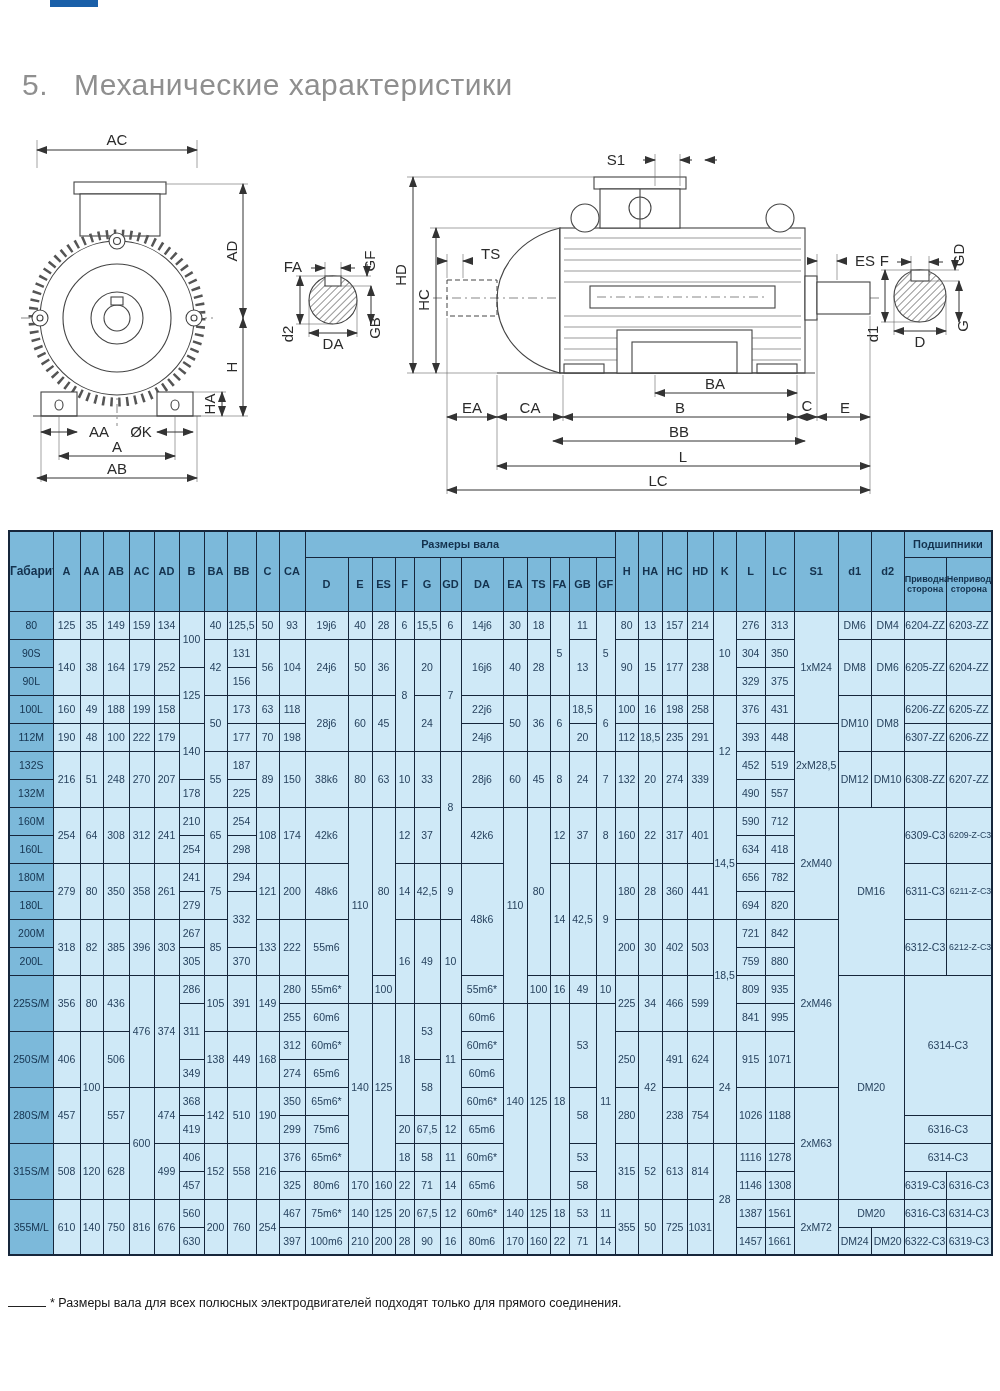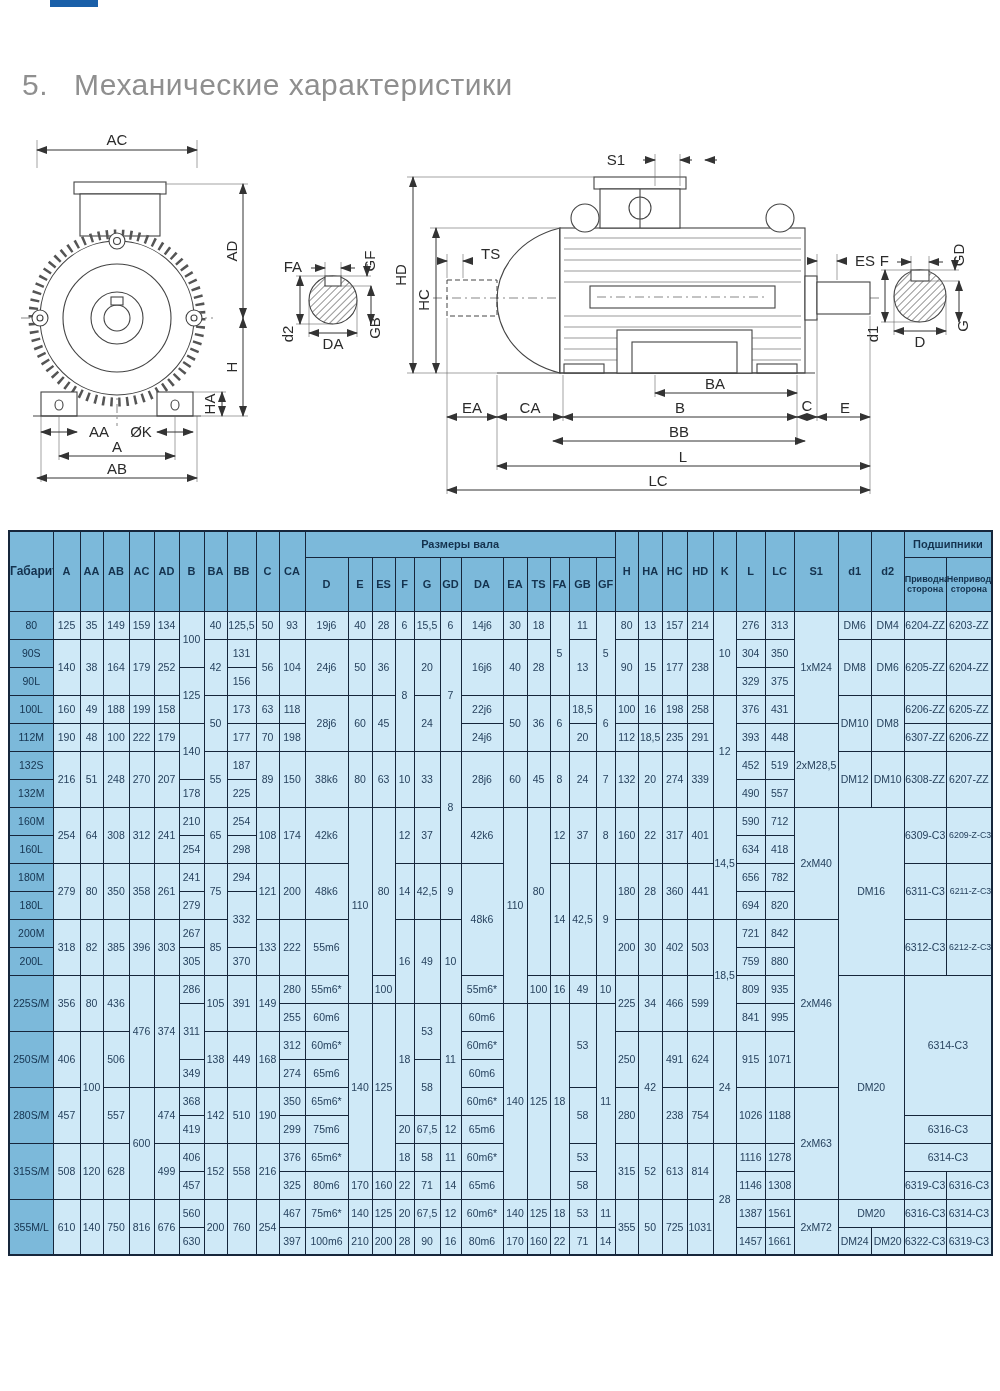--- a/index.html
+++ b/index.html
@@ -829,14 +829,15 @@
           <td>DM20</td>
           <td>6322-C3</td>
           <td>6319-C3</td>
         </tr>
       </tbody>
     </table>
 </div>
 
 <div class="notes">
   <ul>
+      <li><span class="u"></span><span>* Размеры вала для всех полюсных электродвигателей подходят только для прямого соединения.</span></li>
     </ul>
 </div>
 
 </body></html>

